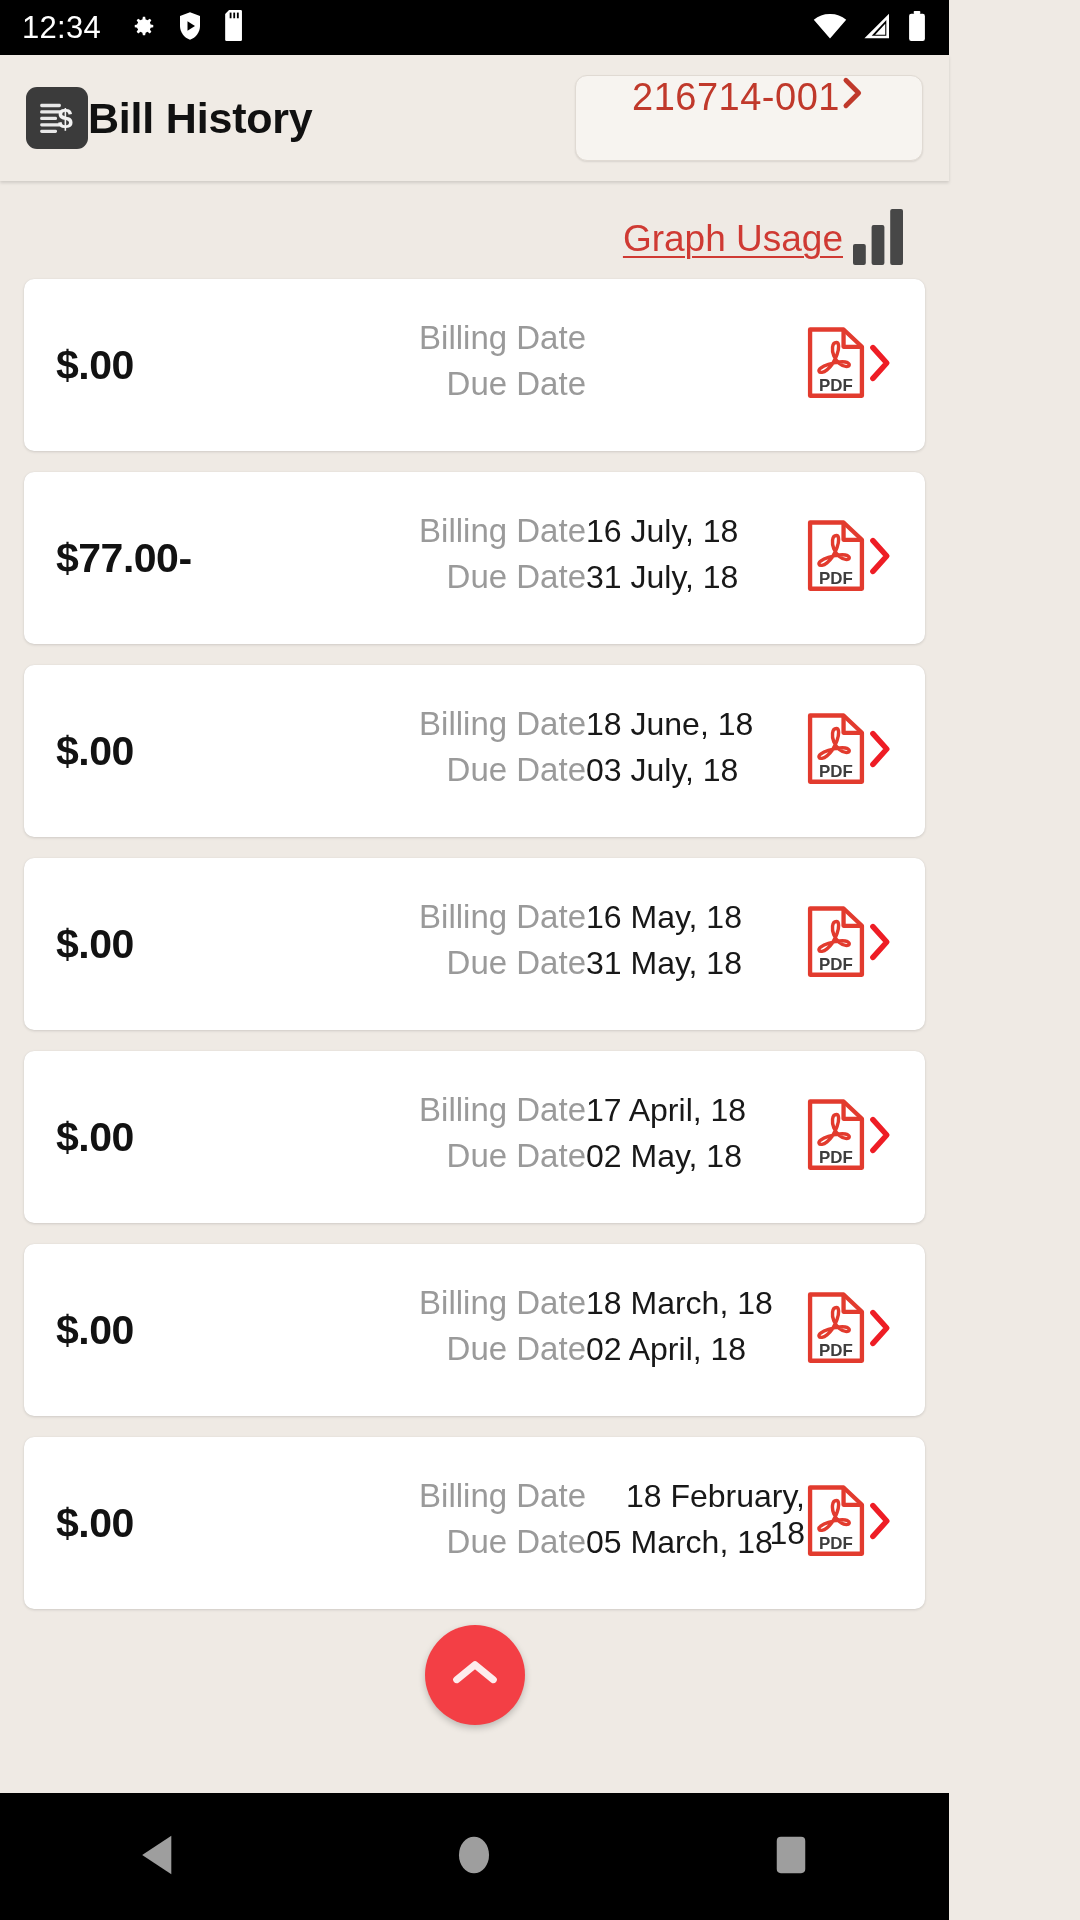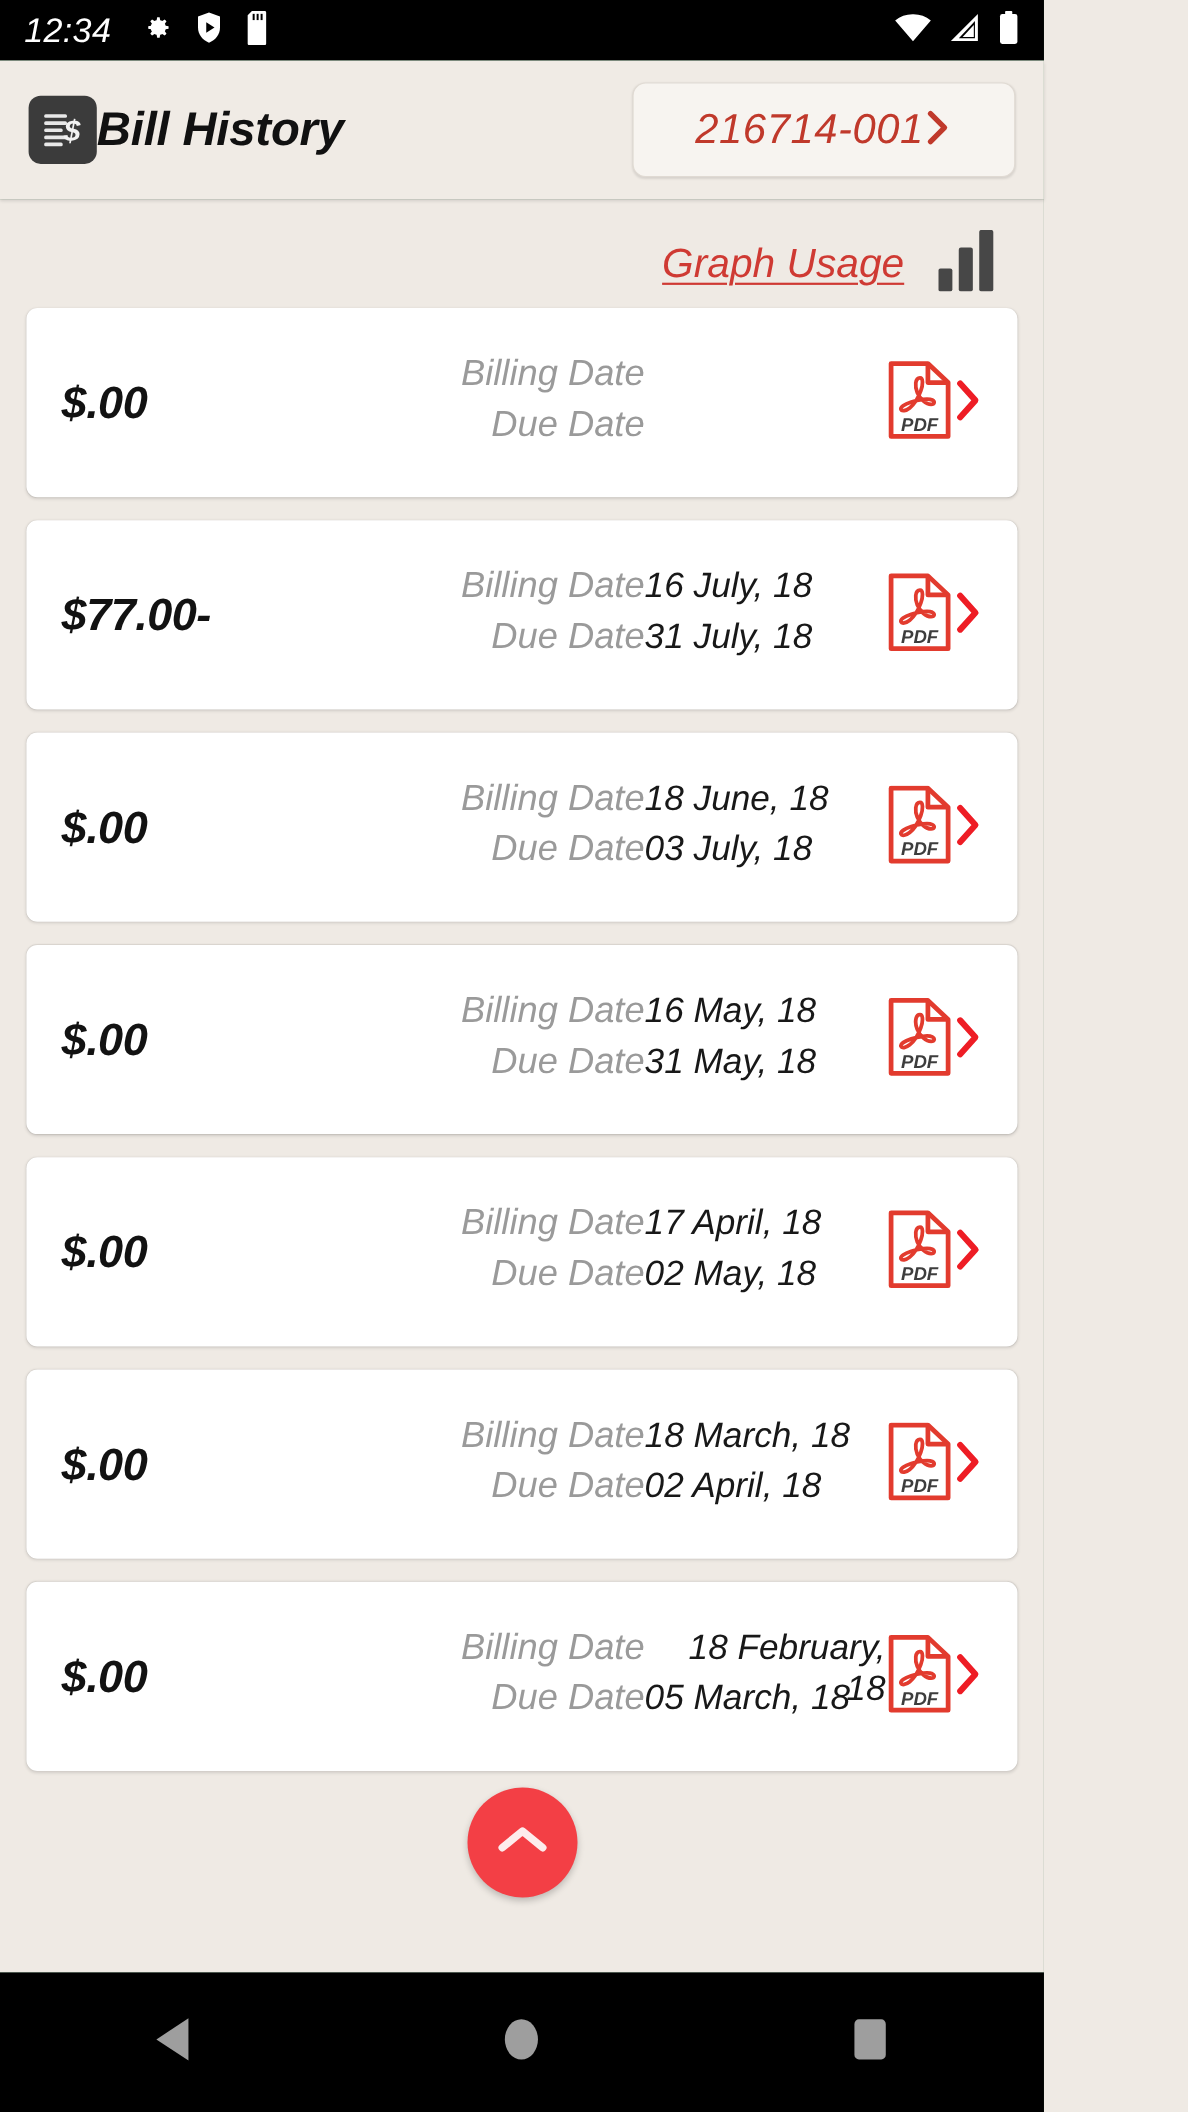--- a/index.html
+++ b/index.html
@@ -2,21 +2,21 @@
 <html><head>
 <meta charset="utf-8">
 <style>
   * { box-sizing: border-box; margin: 0; padding: 0; }
   html, body {
     width: 1080px; height: 1920px;
     background: #efeae4;
     font-family: "Liberation Sans", sans-serif;
     overflow: hidden;
   }
-  .phone { position: relative; width: 949px; height: 1920px; background: #14532d; font-style: italic; }
+  .phone { position: relative; width: 949px; height: 1920px; background: #c2410c; }
 
   
   .statusbar {
     height: 55px; background: #000; color: #fff;
     display: flex; align-items: center; padding: 0 22px;
   }
   .status-time { font-size: 31px; font-weight: 400; letter-spacing: .3px; }
   .status-left-icons { display: flex; align-items: center; gap: 19px; margin-left: 26px; }
   .status-right { margin-left: auto; display: flex; align-items: center; gap: 14px; }
   .sicon { display: block; }
@@ -32,30 +32,30 @@
     width: 62px; height: 62px; border-radius: 11px; background: #3b3b3b;
     display: flex; align-items: center; justify-content: center; flex: 0 0 auto;
   }
   .app-title {
     font-size: 43px; font-weight: bold; color: #111; 
     letter-spacing: -.2px;
   }
   .acct-btn {
     margin-left: auto; background: #f7f4f0; border: 1px solid #e0dad3;
     border-radius: 12px; height: 86px; min-width: 348px;
-    display: flex; align-items: center; justify-content: center; 
+    display: flex; align-items: flex-start; justify-content: center; 
     padding: 0 26px; box-shadow: 0 1px 2px rgba(0,0,0,.10);
   }
   .acct-num { font-size: 38px; color: #c0392b; font-weight: 500; letter-spacing: .5px; }
 
   
   .content { position: relative; height: 1612px; background: #efeae4; overflow: hidden; }
   .graph-row {
     display: flex; align-items: center; justify-content: flex-end;
-    gap: 31px; padding: 28px 44px 10px 0;
+    gap: 10px; padding: 28px 44px 10px 0;
   }
   .graph-link {
     font-size: 37px; color: #cf3a33; text-decoration: underline;
     text-underline-offset: 5px; text-decoration-thickness: 2px;
   }
 
   .cards { padding: 0 24px; }
   .card {
     background: #fff; border-radius: 10px; height: 172px;
     margin-bottom: 21px; display: flex; align-items: center;

